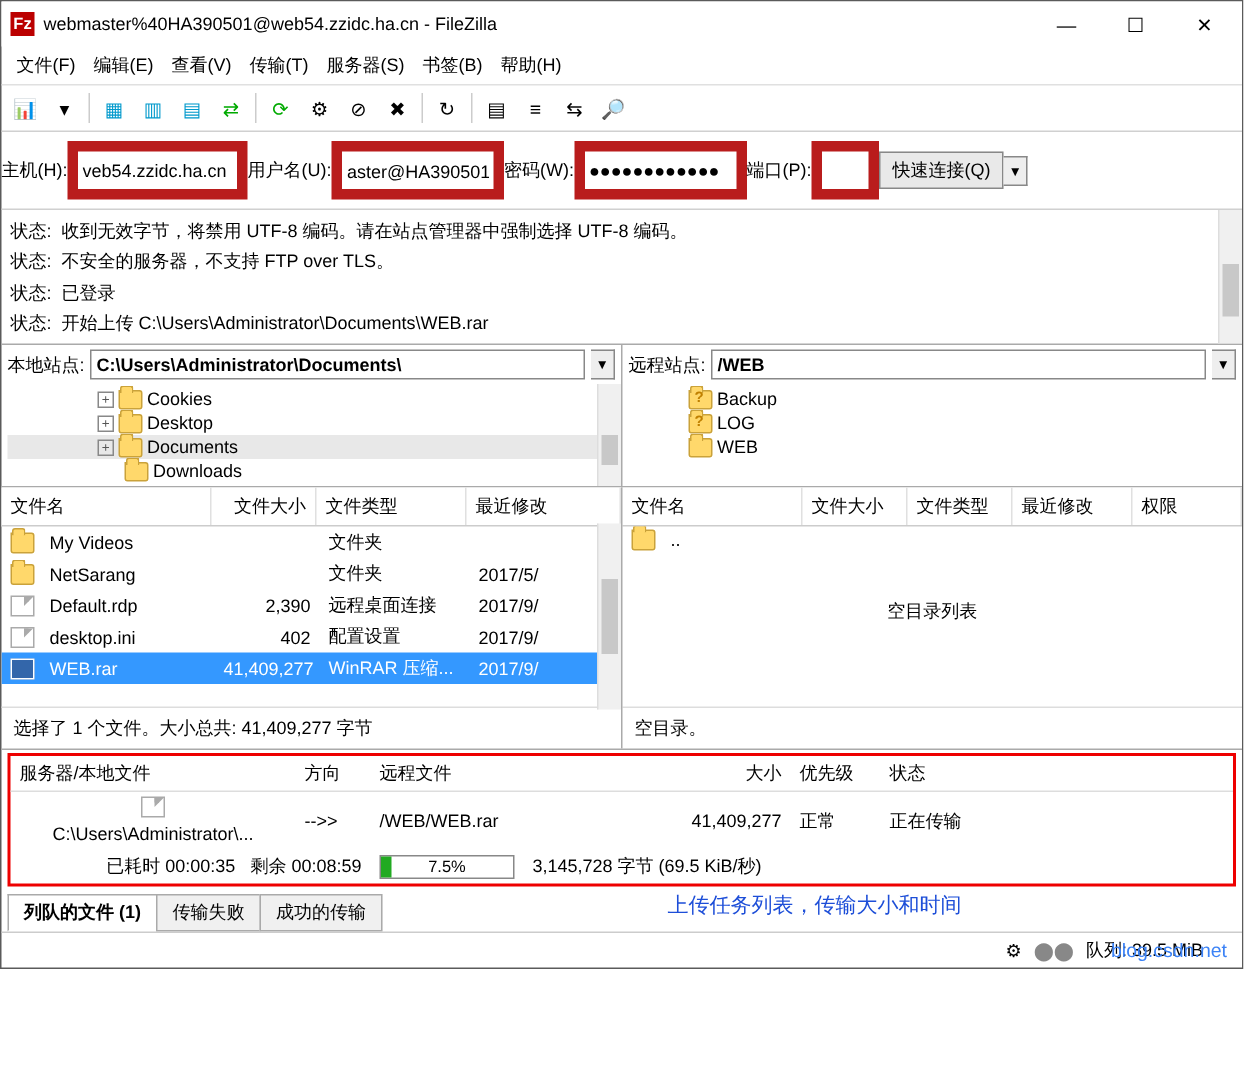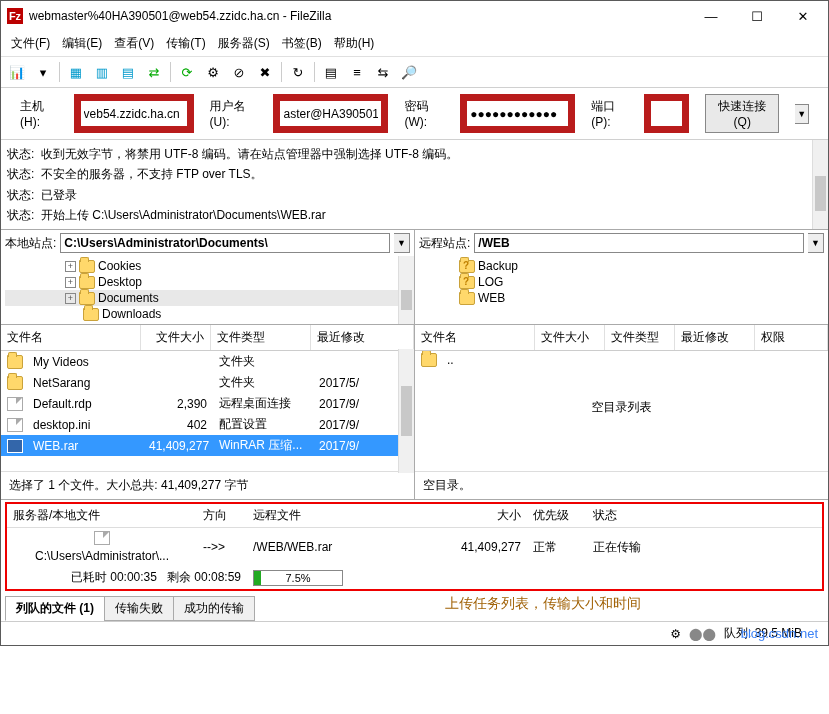--- a/index.html
+++ b/index.html
@@ -8,21 +8,21 @@
 .titlebar { display: flex; align-items: center; height: 30px; padding: 0 2px 0 6px; background: #fff; }
 .titlebar .icon { width: 16px; height: 16px; background: #b00; color: #fff; font-weight: bold; font-size: 11px; text-align: center; line-height: 16px; margin-right: 6px; }
 .titlebar .title { flex: 1; font-size: 12px; }
 .winbtns { display: flex; }
 .winbtn { width: 46px; height: 30px; display: flex; align-items: center; justify-content: center; font-size: 13px; }
 .menubar { display: flex; gap: 0; padding: 2px 4px; border-bottom: 1px solid #e0e0e0; }
 .menuitem { padding: 2px 6px; font-size: 12px; }
 .toolbar { display: flex; gap: 2px; padding: 3px 4px; border-bottom: 1px solid #d0d0d0; align-items: center; }
 .tbtn { width: 24px; height: 24px; display: flex; align-items: center; justify-content: center; border: 1px solid transparent; font-size: 13px; }
 .tsep { width: 1px; height: 20px; background: #ccc; margin: 0 2px; }
-.quickbar { display: flex; gap: 16px; padding: 6px 19px; align-items: center; border-bottom: 1px solid #d0d0d0; }
+.quickbar { display: flex; gap: 0; padding: 6px 0; align-items: center; border-bottom: 1px solid #d0d0d0; }
 .quickbar input[type=text], .quickbar input[type=password] { border: 7px solid #b91c1c; padding: 2px 3px; font-size: 12px; height: 39px; }
 .qbtn { border: 1px solid #888; background: #e9e9e9; padding: 3px 8px; font-size: 12px; }
 .statuslog { height: 90px; padding: 4px 6px; font-size: 12px; overflow: hidden; border-bottom: 1px solid #aaa; line-height: 1.7; position: relative; }
 .statuslog .line { white-space: nowrap; }
 .splitrow { display: flex; height: 95px; border-bottom: 1px solid #aaa; }
 .pane { flex: 1; border-right: 1px solid #aaa; display: flex; flex-direction: column; overflow: hidden; }
 .pane:last-child { border-right: none; }
 .sitepath { display: flex; gap: 4px; align-items: center; padding: 3px 4px; }
 .sitepath input { flex: 1; border: 1px solid #888; padding: 2px 3px; font-size: 12px; height: 20px; font-weight: bold; }
 .tree { flex: 1; padding: 2px 4px; overflow: hidden; font-size: 12px; }
@@ -46,21 +46,21 @@
 .transfer .thdr { display: flex; padding: 3px 0; border-bottom: 1px solid #ddd; }
 .transfer .thdr .tc { padding: 0 6px; }
 .transfer .trow { display: flex; padding: 3px 0; align-items: center; }
 .transfer .trow .tc { padding: 0 6px; flex-direction: column; }
 .prog { width: 90px; height: 16px; border: 1px solid #888; position: relative; }
 .prog .bar { height: 100%; background: #2a2; }
 .prog .txt { position: absolute; left: 0; right: 0; top: 0; bottom: 0; text-align: center; font-size: 11px; line-height: 14px; }
 .tabs { display: flex; padding: 2px 4px 0; gap: 0; }
 .tab { border: 1px solid #aaa; padding: 3px 10px; font-size: 12px; background: #f0f0f0; margin-right: -1px; }
 .tab.active { background: #fff; border-bottom-color: #fff; font-weight: bold; }
-.annot { color: #a16207; font-size: 14px; padding: 2px 0 8px; text-align: center; flex: 1; }
+.annot { color: #1d4ed8; font-size: 14px; padding: 2px 0 8px; text-align: center; flex: 1; }
 .btmbar { display: flex; justify-content: flex-end; align-items: center; gap: 8px; border-top: 1px solid #ccc; padding: 3px 8px; font-size: 12px; }
 .ficon { width: 16px; height: 14px; background: #fff; border: 1px solid #aaa; position: relative; }
 .ficon::after { content: ""; position: absolute; right: 0; top: 0; border: 3px solid transparent; border-left-color: #aaa; border-top-color: #aaa; }
 .scrollv { position: absolute; right: 0; top: 0; bottom: 0; width: 16px; background: #f0f0f0; border-left: 1px solid #ddd; }
 .scrollv .thumb { background: #c8c8c8; position: absolute; left: 2px; right: 2px; }
 .dropdown { width: 16px; height: 20px; border: 1px solid #888; border-left: none; display: flex; align-items: center; justify-content: center; font-size: 9px; background: #eee; }
 .watermark { position: absolute; right: 10px; color: #3b82f6; font-size: 13px; }
 </style>
 </head>
 <body>
@@ -277,20 +277,21 @@
       <div class="tc">正在传输</div>
     </div>
     <div class="trow">
       <div class="tc" style="width:240px;text-align:right"><span>已耗时</span> <span>00:00:35</span>&nbsp;&nbsp;&nbsp;<span>剩余</span> <span>00:08:59</span></div>
       <div class="tc">
           <div class="prog">
             <div class="bar" style="width:7.5%"></div>
             <div class="txt">7.5%</div>
           </div>
         </div>
+      <div class="tc">3,145,728 字节 (69.5 KiB/秒)</div>
     </div>
   </div>
 
   <div style="display:flex;align-items:center">
     <div class="tabs">
       <div class="tab active">列队的文件 (1)</div>
       <div class="tab">传输失败</div>
       <div class="tab">成功的传输</div>
     </div>
     <div class="annot">上传任务列表，传输大小和时间</div>

